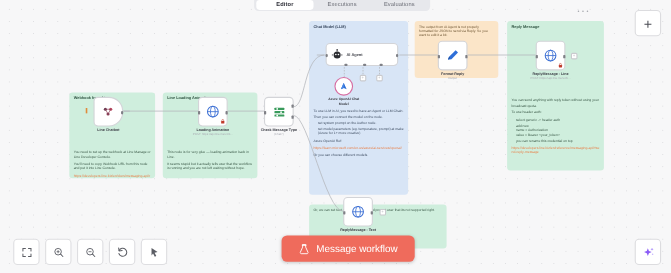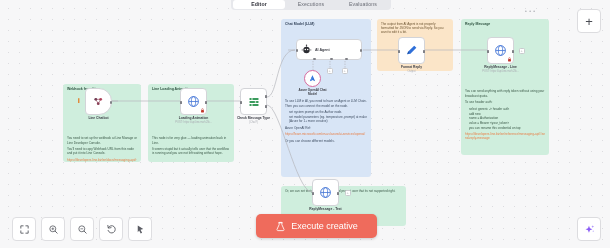--- a/index.html
+++ b/index.html
@@ -426,21 +426,21 @@
   </div>
   <div class="plus-stub" style="left:345px; top:190px;">+</div>
 
   <div class="dots3" style="left:525px; top:8px;">• • •</div>
 
   <div id="execute">
     <svg width="11" height="11" viewBox="0 0 24 24">
       <path d="M9 3 h6 v5 l4.5 10 a2 2 0 0 1 -1.8 3 H6.3 a2 2 0 0 1 -1.8 -3 L9 8 Z" fill="none" stroke="#fff" stroke-width="1.8" stroke-linejoin="round"></path>
       <line x1="8.3" y1="4" x2="15.7" y2="4" stroke="#fff" stroke-width="2.2" stroke-linecap="round"></line>
     </svg>
-    <span>Execute creative</span>
+    <span>Message workflow</span>
   </div>
 
   <div id="toolbar">
     <div class="tbtn">
       <svg width="11" height="11" viewBox="0 0 24 24">
         <g fill="none" stroke="#5b5d64" stroke-width="2" stroke-linecap="round">
           <path d="M4 9 V4 H9"></path>
             <path d="M15 4 H20 V9"></path>
           <path d="M20 15 V20 H15"></path>
             <path d="M9 20 H4 V15"></path>

